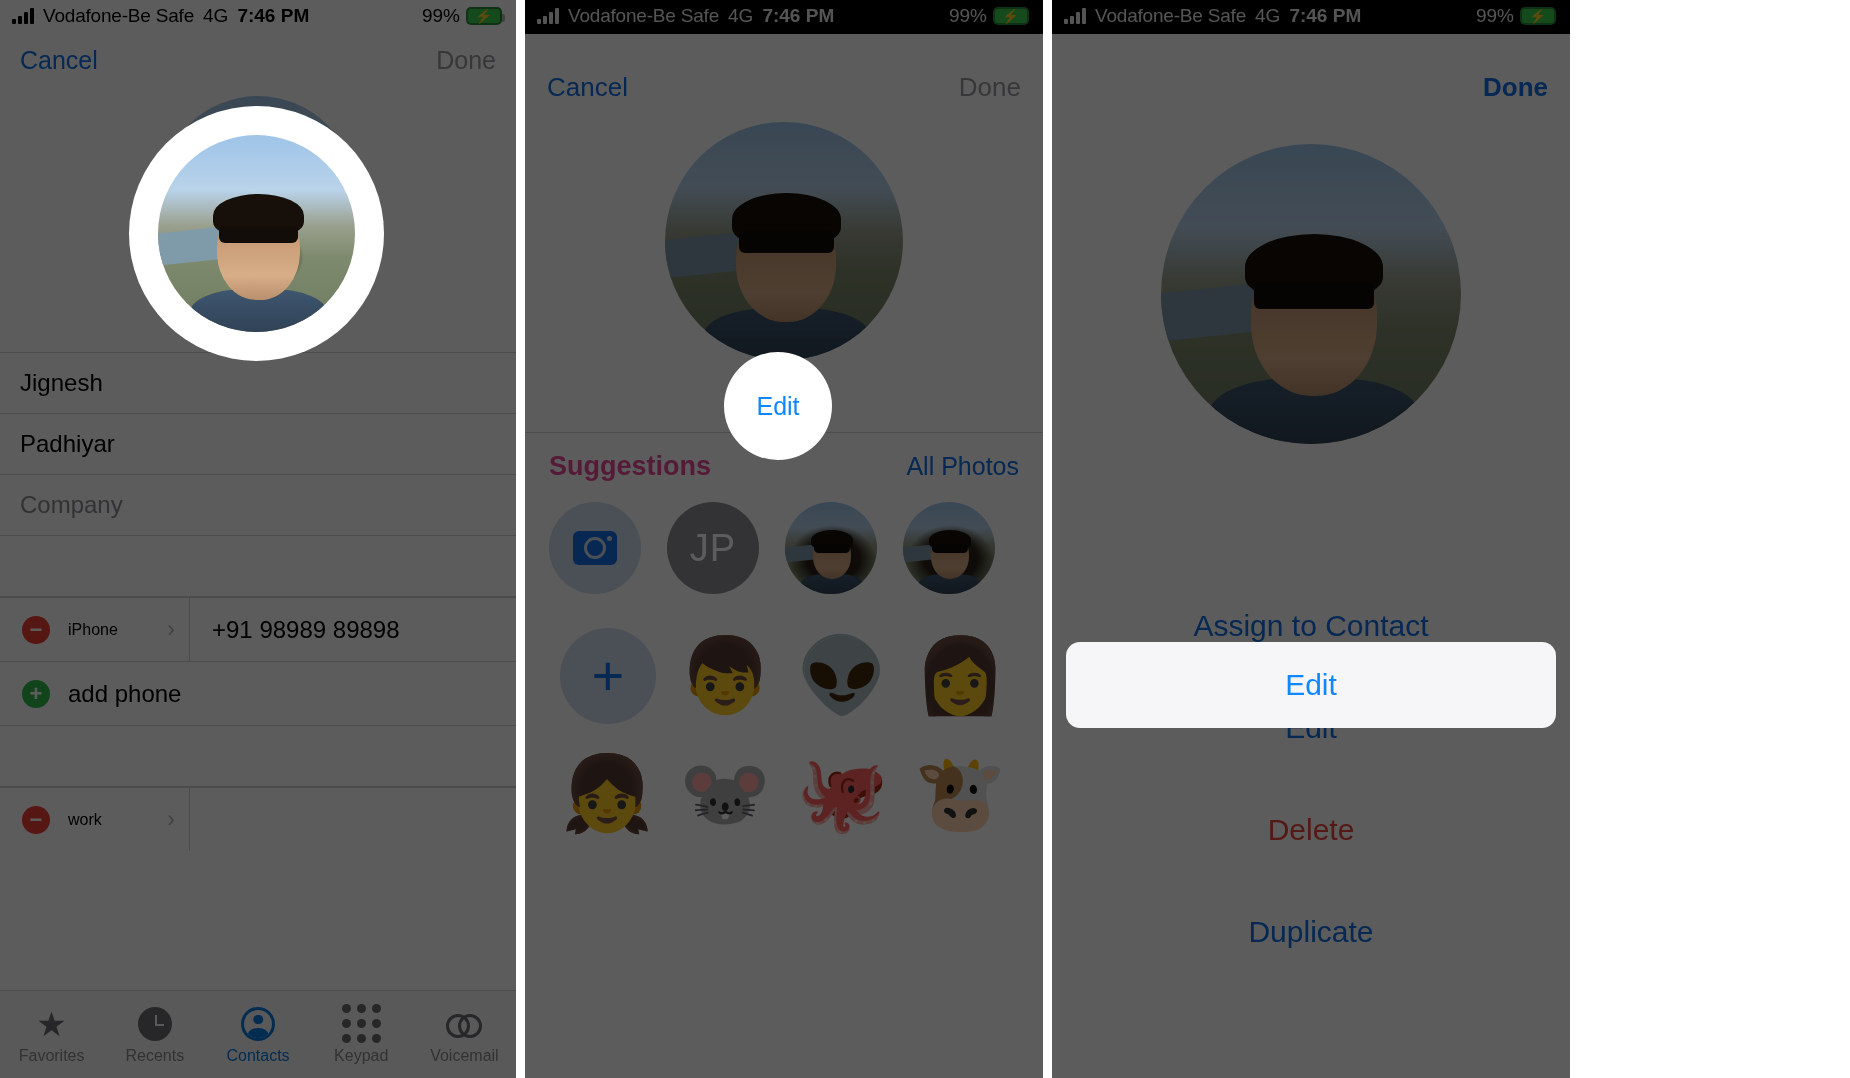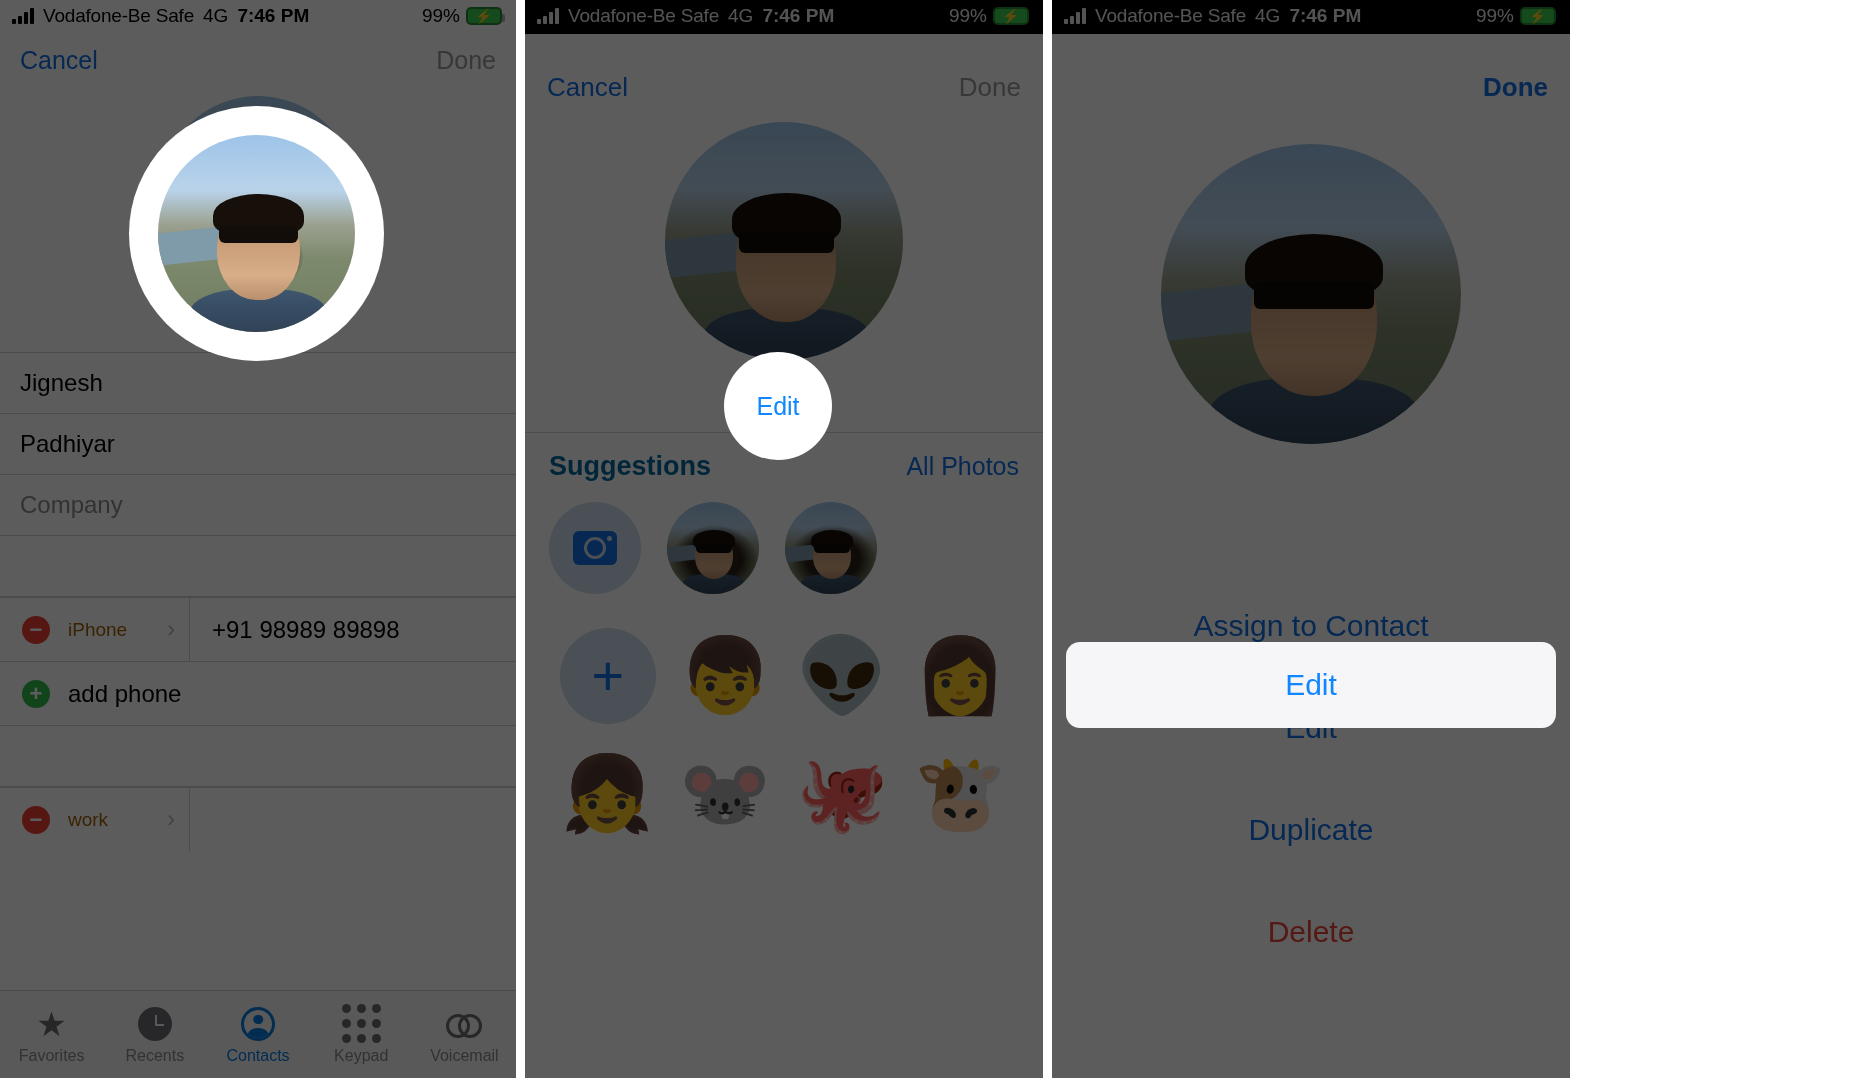--- a/index.html
+++ b/index.html
@@ -127,21 +127,21 @@
     display:flex; align-items:center; justify-content:center;
     color:#fff; font-size: 22px; line-height:1; font-weight:bold;
     flex: 0 0 auto;
   }
   .minus { background:#ef4136; }
   .plus  { background:#2fbc4d; }
   .lbl-cell {
     width: 122px; display:flex; align-items:center; justify-content:space-between;
     padding-right: 14px; border-right: 1px solid #d2d2d6; height: 100%;
   }
-  .lbl { color:#a16207; font-size: 19px; }
+  .lbl { color:#000000; font-size: 16px; }
   .chev { color:#b6b6bb; font-size: 23px; }
   .val { padding-left: 22px; font-size: 24px; color:#000; }
   .addphone-text { font-size:24px; color:#000; }
 
   .tabbar {
     position:absolute; left:0; right:0; bottom:0; z-index:2;
     height: 88px; background:#f7f7f7; border-top: 1px solid #cfcfd2;
     display:flex; align-items:center;
   }
   .tab { flex:1; text-align:center; color:#8a8a8f; font-size: 16px; }
@@ -178,21 +178,21 @@
   .p2 .screen, .p3 .screen { background:#fff; }
   .sheet2 { position:absolute; left:0; right:0; top:52px; bottom:0; background:#fff; border-radius: 14px 14px 0 0; z-index:2; overflow:hidden; }
   .sheet-nav { height: 70px; display:flex; align-items:center; justify-content:space-between; padding: 0 22px; font-size:26px;}
   .big-avatar-wrap { text-align:center; padding-bottom: 6px; }
   .big-avatar { width: 238px; height:238px; border-radius:50%; margin:0 auto; overflow:hidden; position:relative; }
   .edit-link2 { text-align:center; font-size:24px; color:#1170e4; padding: 16px 0 22px; }
   .sec-hdr {
     display:flex; align-items:center; justify-content:space-between;
     padding: 18px 24px 10px; border-top:1px solid #d4d4d8;
   }
-  .sec-title { font-size:27px; font-weight:bold; color:#0369a1; }
+  .sec-title { font-size:27px; font-weight:bold; color:#ec4899; }
   .sec-link { font-size:25px; color:#1170e4; }
   .avatar-row { display:flex; gap: 26px; padding: 10px 24px 26px; }
   .sug {
     width: 92px; height:92px; border-radius:50%; overflow:hidden; position:relative;
     display:flex; align-items:center; justify-content:center; flex:0 0 auto;
   }
   .sug.cam { background:#cfdced; }
   .cam-ico { width:44px; height:34px; background:#1170e4; border-radius:6px; position:relative; }
   .cam-ico:before{ content:""; position:absolute; left:50%; top:50%; transform:translate(-50%,-50%); width:16px;height:16px;border-radius:50%;border:3px solid #cfdced;}
   .cam-ico:after{ content:""; position:absolute; right:5px; top:5px; width:5px;height:5px;border-radius:50%;background:#cfdced;}
@@ -408,20 +408,21 @@
 
         <div class="sec-hdr">
           <span class="sec-title">Suggestions</span>
           <span class="sec-link">All Photos</span>
         </div>
 
         <div class="avatar-row">
           <span class="sug cam">
               <span class="cam-ico"></span>
             </span>
+          <span class="sug initials">JP</span>
           <span class="sug">
             <span style="position:absolute;inset:0;display:block" class="photo">
                 <span class="sky-river"></span>
                 <span class="torso"></span>
                 <span class="face"></span>
                 <span class="hair"></span>
                 <span class="glasses"></span>
               </span>
           </span>
           <span class="sug">
@@ -494,22 +495,22 @@
                 <div class="face"></div>
                 <div class="hair"></div>
                 <div class="glasses"></div>
               </div>
           </div>
         </div>
 
         <div class="as-group" style="top:528px;">
           <div class="as-item" style="height:92px">Assign to Contact</div>
           <div class="as-item" style="height:92px">Edit</div>
+          <div class="as-item destructive" style="height:92px">Delete</div>
           <div class="as-item" style="height:92px">Duplicate</div>
-          <div class="as-item destructive" style="height:92px">Delete</div>
         </div>
       </div>
     </div>
 
     <div class="dimmer"></div>
 
     <div class="hl-item" style="top:642px; height:86px;">
       <span>Edit</span>
     </div>
   </div>

